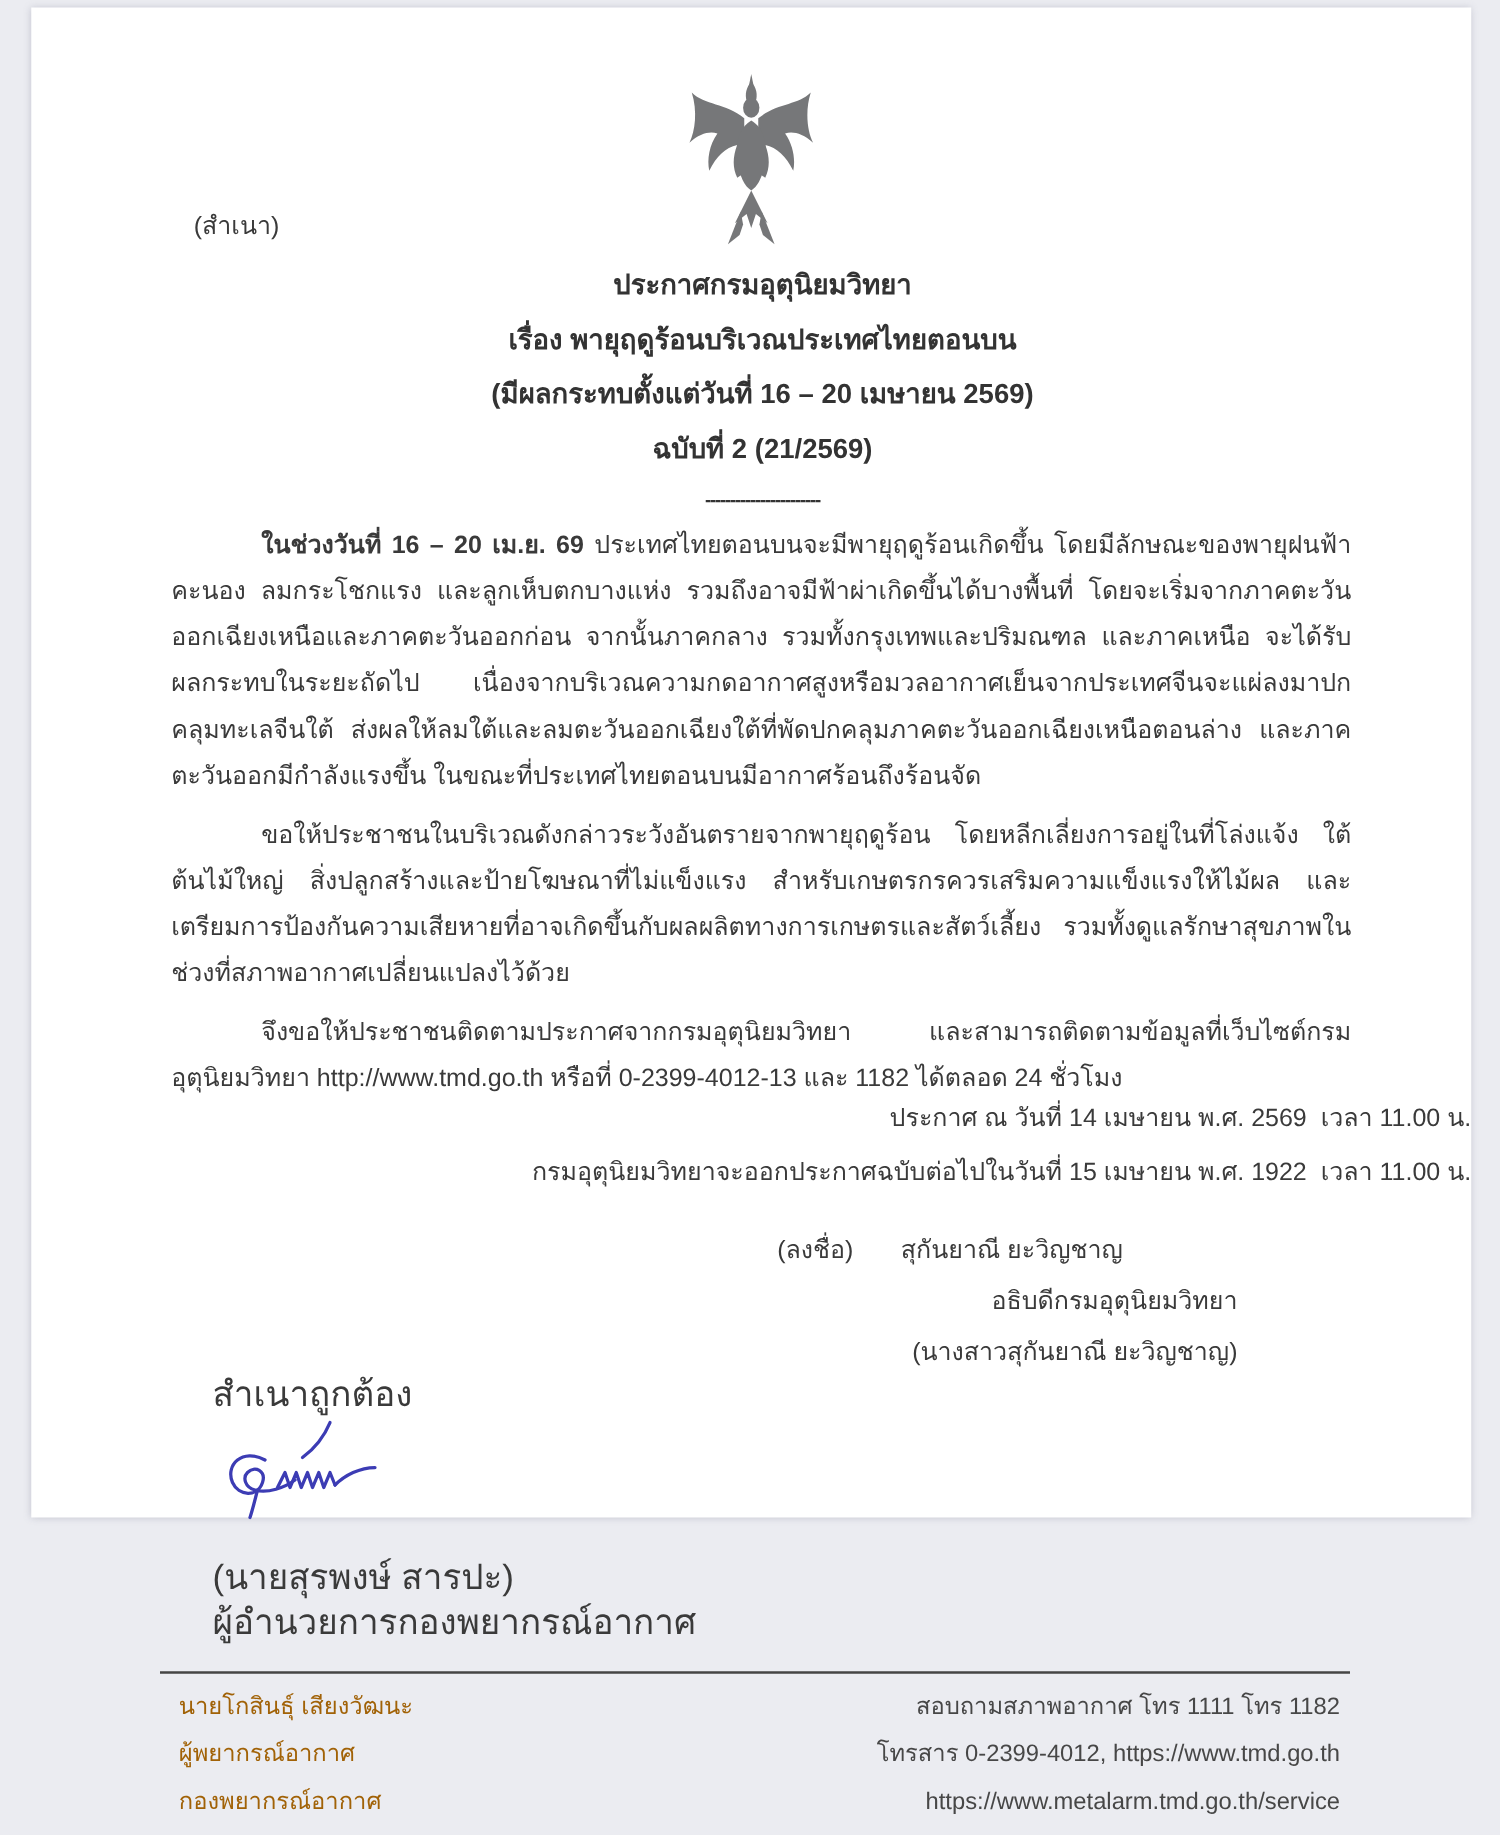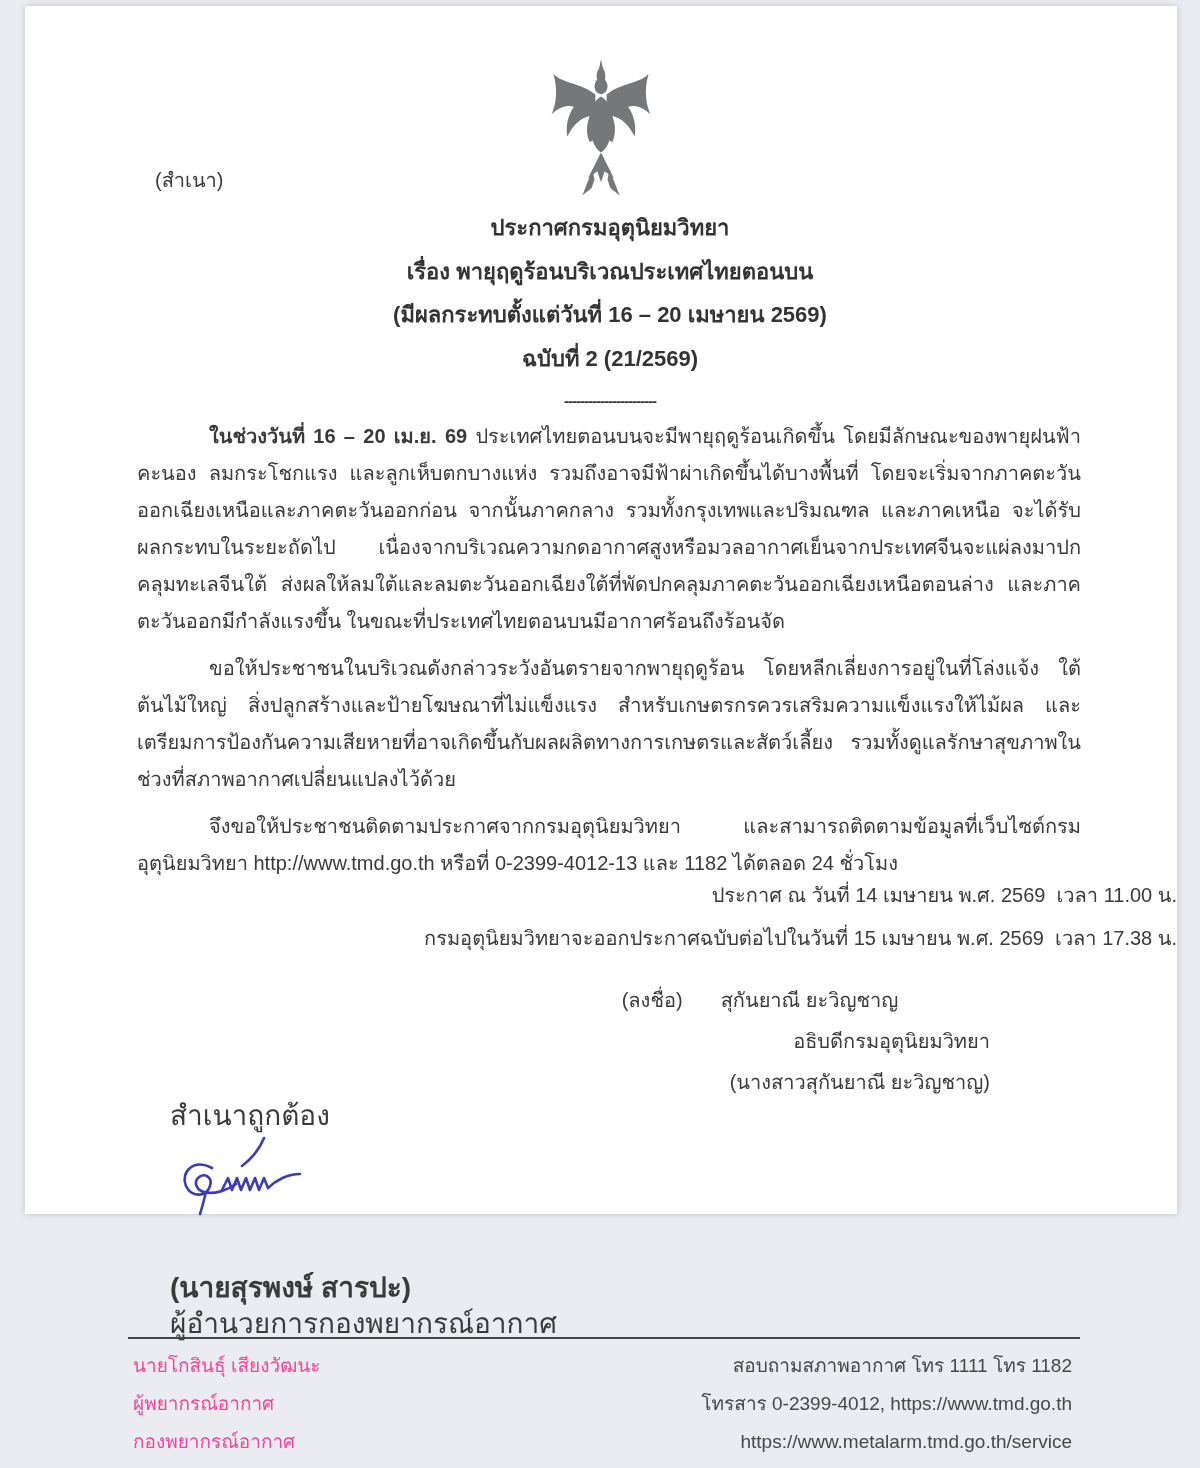--- a/index.html
+++ b/index.html
@@ -57,29 +57,29 @@
     text-align:right;font-size:20px;
   }
   .signer .line{height:41px;line-height:41px;}
   .signer .sig-row{display:flex;justify-content:center;gap:38px;}
   .certify{
     position:absolute;left:145px;top:1096px;
     font-size:28px;
   }
   .certify .label{height:28px;line-height:28px;}
   .certify .sig{margin:4px 0 0 6px;}
-  .certify .name{height:30px;line-height:30px;margin-top:48px;font-weight:bold;}
+  .certify .name{height:30px;line-height:30px;margin-top:22px;}
   .certify .title{height:30px;line-height:30px;margin-top:6px;}
   .footer-rule{
     position:absolute;left:103px;top:1331px;width:952px;height:2px;
     background:#454545;
   }
   .footer-left{
-    position:absolute;left:108px;top:1341px;
-    font-size:19px;color:#ec4899;
+    position:absolute;left:118px;top:1341px;
+    font-size:19px;color:#a16207;
   }
   .footer-right{
     position:absolute;right:105px;top:1341px;
     font-size:19px;color:#474747;text-align:right;
   }
   .footer-left div,.footer-right div{height:38px;line-height:38px;}
 </style>
 </head>
 <body>
 
@@ -112,21 +112,21 @@
   </div>
 
   <div class="doc-body">
     <p><span class="lead-bold">ในช่วงวันที่ 16 – 20 เม.ย. 69</span><span> ประเทศไทยตอนบนจะมีพายุฤดูร้อนเกิดขึ้น โดยมีลักษณะของพายุฝนฟ้าคะนอง ลมกระโชกแรง และลูกเห็บตกบางแห่ง รวมถึงอาจมีฟ้าผ่าเกิดขึ้นได้บางพื้นที่ โดยจะเริ่มจากภาคตะวันออกเฉียงเหนือและภาคตะวันออกก่อน จากนั้นภาคกลาง รวมทั้งกรุงเทพและปริมณฑล และภาคเหนือ จะได้รับผลกระทบในระยะถัดไป เนื่องจากบริเวณความกดอากาศสูงหรือมวลอากาศเย็นจากประเทศจีนจะแผ่ลงมาปกคลุมทะเลจีนใต้ ส่งผลให้ลมใต้และลมตะวันออกเฉียงใต้ที่พัดปกคลุมภาคตะวันออกเฉียงเหนือตอนล่าง และภาคตะวันออกมีกำลังแรงขึ้น ในขณะที่ประเทศไทยตอนบนมีอากาศร้อนถึงร้อนจัด</span></p>
     <p>ขอให้ประชาชนในบริเวณดังกล่าวระวังอันตรายจากพายุฤดูร้อน โดยหลีกเลี่ยงการอยู่ในที่โล่งแจ้ง ใต้ต้นไม้ใหญ่ สิ่งปลูกสร้างและป้ายโฆษณาที่ไม่แข็งแรง สำหรับเกษตรกรควรเสริมความแข็งแรงให้ไม้ผล และเตรียมการป้องกันความเสียหายที่อาจเกิดขึ้นกับผลผลิตทางการเกษตรและสัตว์เลี้ยง รวมทั้งดูแลรักษาสุขภาพในช่วงที่สภาพอากาศเปลี่ยนแปลงไว้ด้วย</p>
     <p>จึงขอให้ประชาชนติดตามประกาศจากกรมอุตุนิยมวิทยา และสามารถติดตามข้อมูลที่เว็บไซต์กรมอุตุนิยมวิทยา http://www.tmd.go.th หรือที่ 0-2399-4012-13 และ 1182 ได้ตลอด 24 ชั่วโมง</p>
   </div>
 
   <div class="announce">
     <div>ประกาศ ณ วันที่ 14 เมษายน พ.ศ. 2569  เวลา 11.00 น.</div>
-    <div>กรมอุตุนิยมวิทยาจะออกประกาศฉบับต่อไปในวันที่ 15 เมษายน พ.ศ. 2569  เวลา 17.38 น.</div>
+    <div>กรมอุตุนิยมวิทยาจะออกประกาศฉบับต่อไปในวันที่ 15 เมษายน พ.ศ. 1922  เวลา 11.00 น.</div>
   </div>
 
   <div class="signer">
     <div class="line sig-row">
       <span>(ลงชื่อ)</span>
       <span>สุกันยาณี ยะวิญชาญ</span>
     </div>
     <div class="line">อธิบดีกรมอุตุนิยมวิทยา</div>
     <div class="line">(นางสาวสุกันยาณี ยะวิญชาญ)</div>
   </div>

